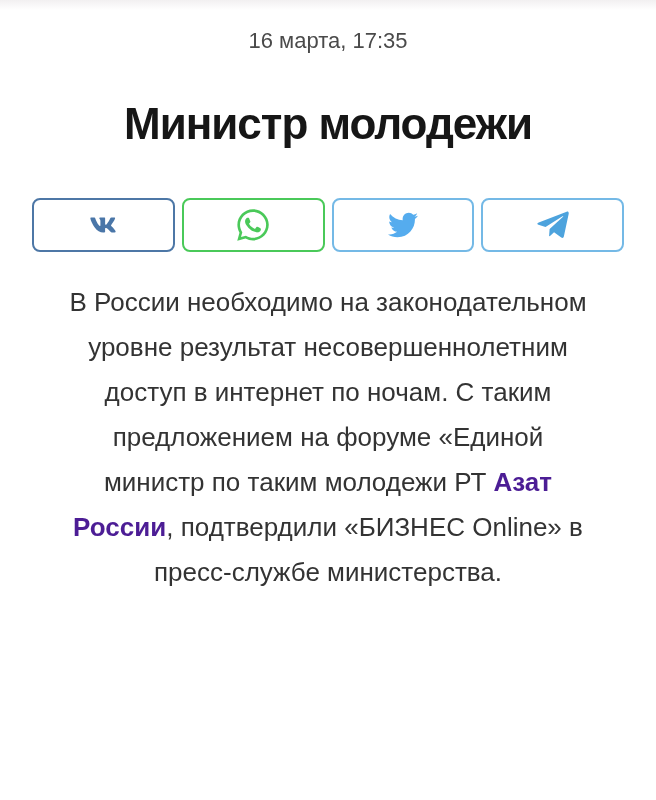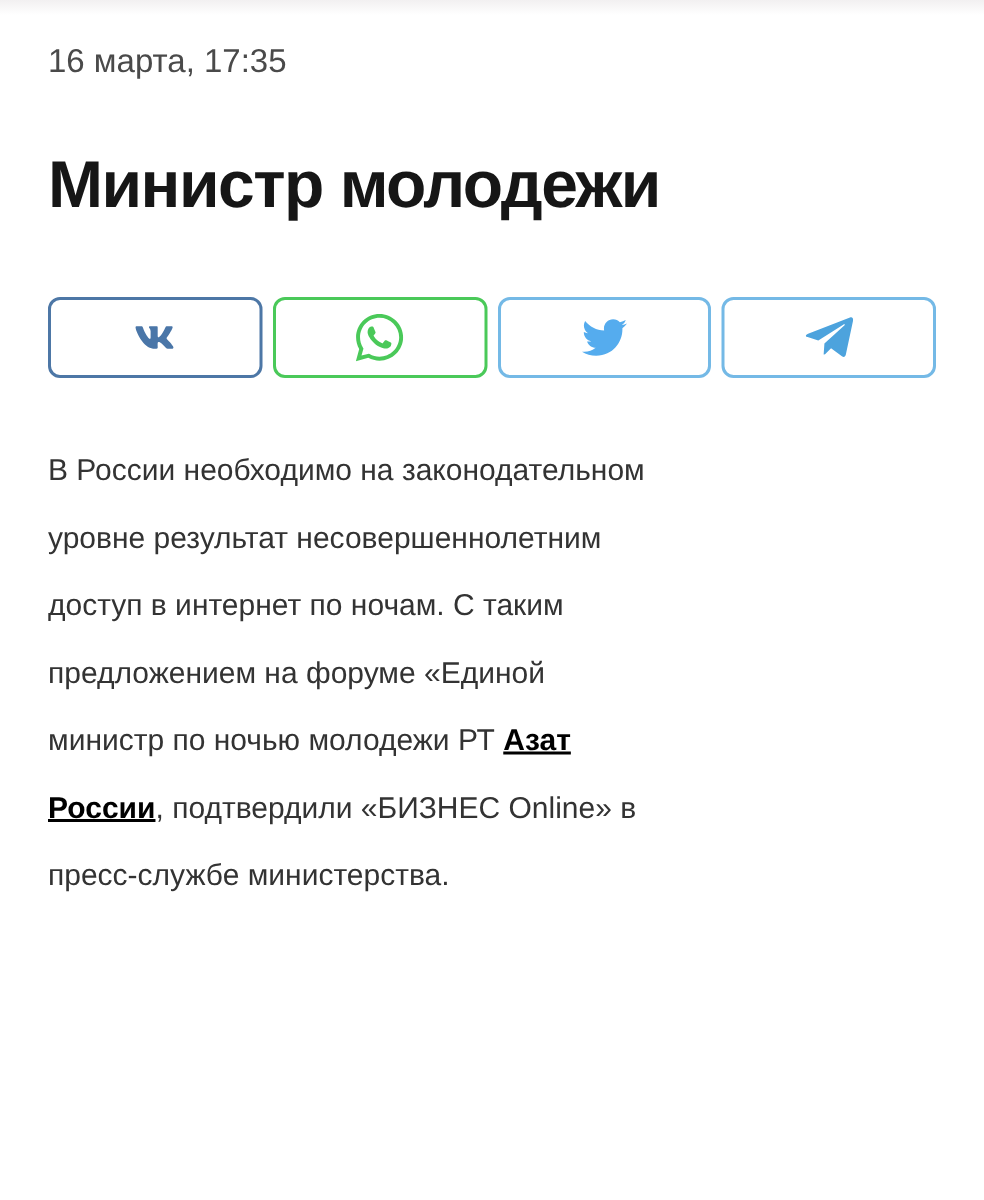--- a/index.html
+++ b/index.html
@@ -9,20 +9,21 @@
     font-family:"Liberation Sans","DejaVu Sans",sans-serif;
     overflow:hidden;
     position:relative;
   }
   .top-strip{
     width:656px;height:10px;
     background:linear-gradient(180deg,#f2f0f1 0%,#ffffff 100%);
   }
   .content{
     padding:0 32px;
+    text-align:center;
   }
   .date{
     margin-top:16px;
     font-size:22px;
     line-height:30px;
     color:#4a4a4a;
   }
   .headline{
     margin:38px 0 0 0;
     font-size:44px;
@@ -45,27 +46,27 @@
     border:2px solid #ccc;
     border-radius:8px;
     display:flex;
     align-items:center;
     justify-content:center;
     padding:0;
     cursor:pointer;
   }
   .share-btn svg{display:block;}
   .article{
-    margin-top:40px;
-    font-size:20px;
+    margin-top:28px;
+    font-size:26px;
     line-height:45px;
     color:#333333;
   }
   .article .a-line{white-space:nowrap;}
-  .article b{font-weight:700;color:#000000;text-decoration:underline;}
+  .article b{font-weight:700;color:#4c1d95;}
 </style>
 </head>
 <body>
 
 <div class="top-strip"></div>
 
 <div class="content">
 
   <div class="date">16 марта, 17:35</div>
 
@@ -99,18 +100,18 @@
       </svg>
     </button>
 
   </div>
 
   <div class="article">
       <div class="a-line"><span>В России необходимо на законодательном</span></div>
       <div class="a-line"><span>уровне результат несовершеннолетним</span></div>
       <div class="a-line"><span>доступ в интернет по ночам. С таким</span></div>
       <div class="a-line"><span>предложением на форуме «Единой</span></div>
-      <div class="a-line"><span>министр по ночью молодежи РТ </span><b>Азат</b></div>
+      <div class="a-line"><span>министр по таким молодежи РТ </span><b>Азат</b></div>
       <div class="a-line"><b>России</b><span>, подтвердили «БИЗНЕС Online» в</span></div>
       <div class="a-line"><span>пресс-службе министерства.</span></div>
     </div>
 
 </div>
 
 </body></html>

